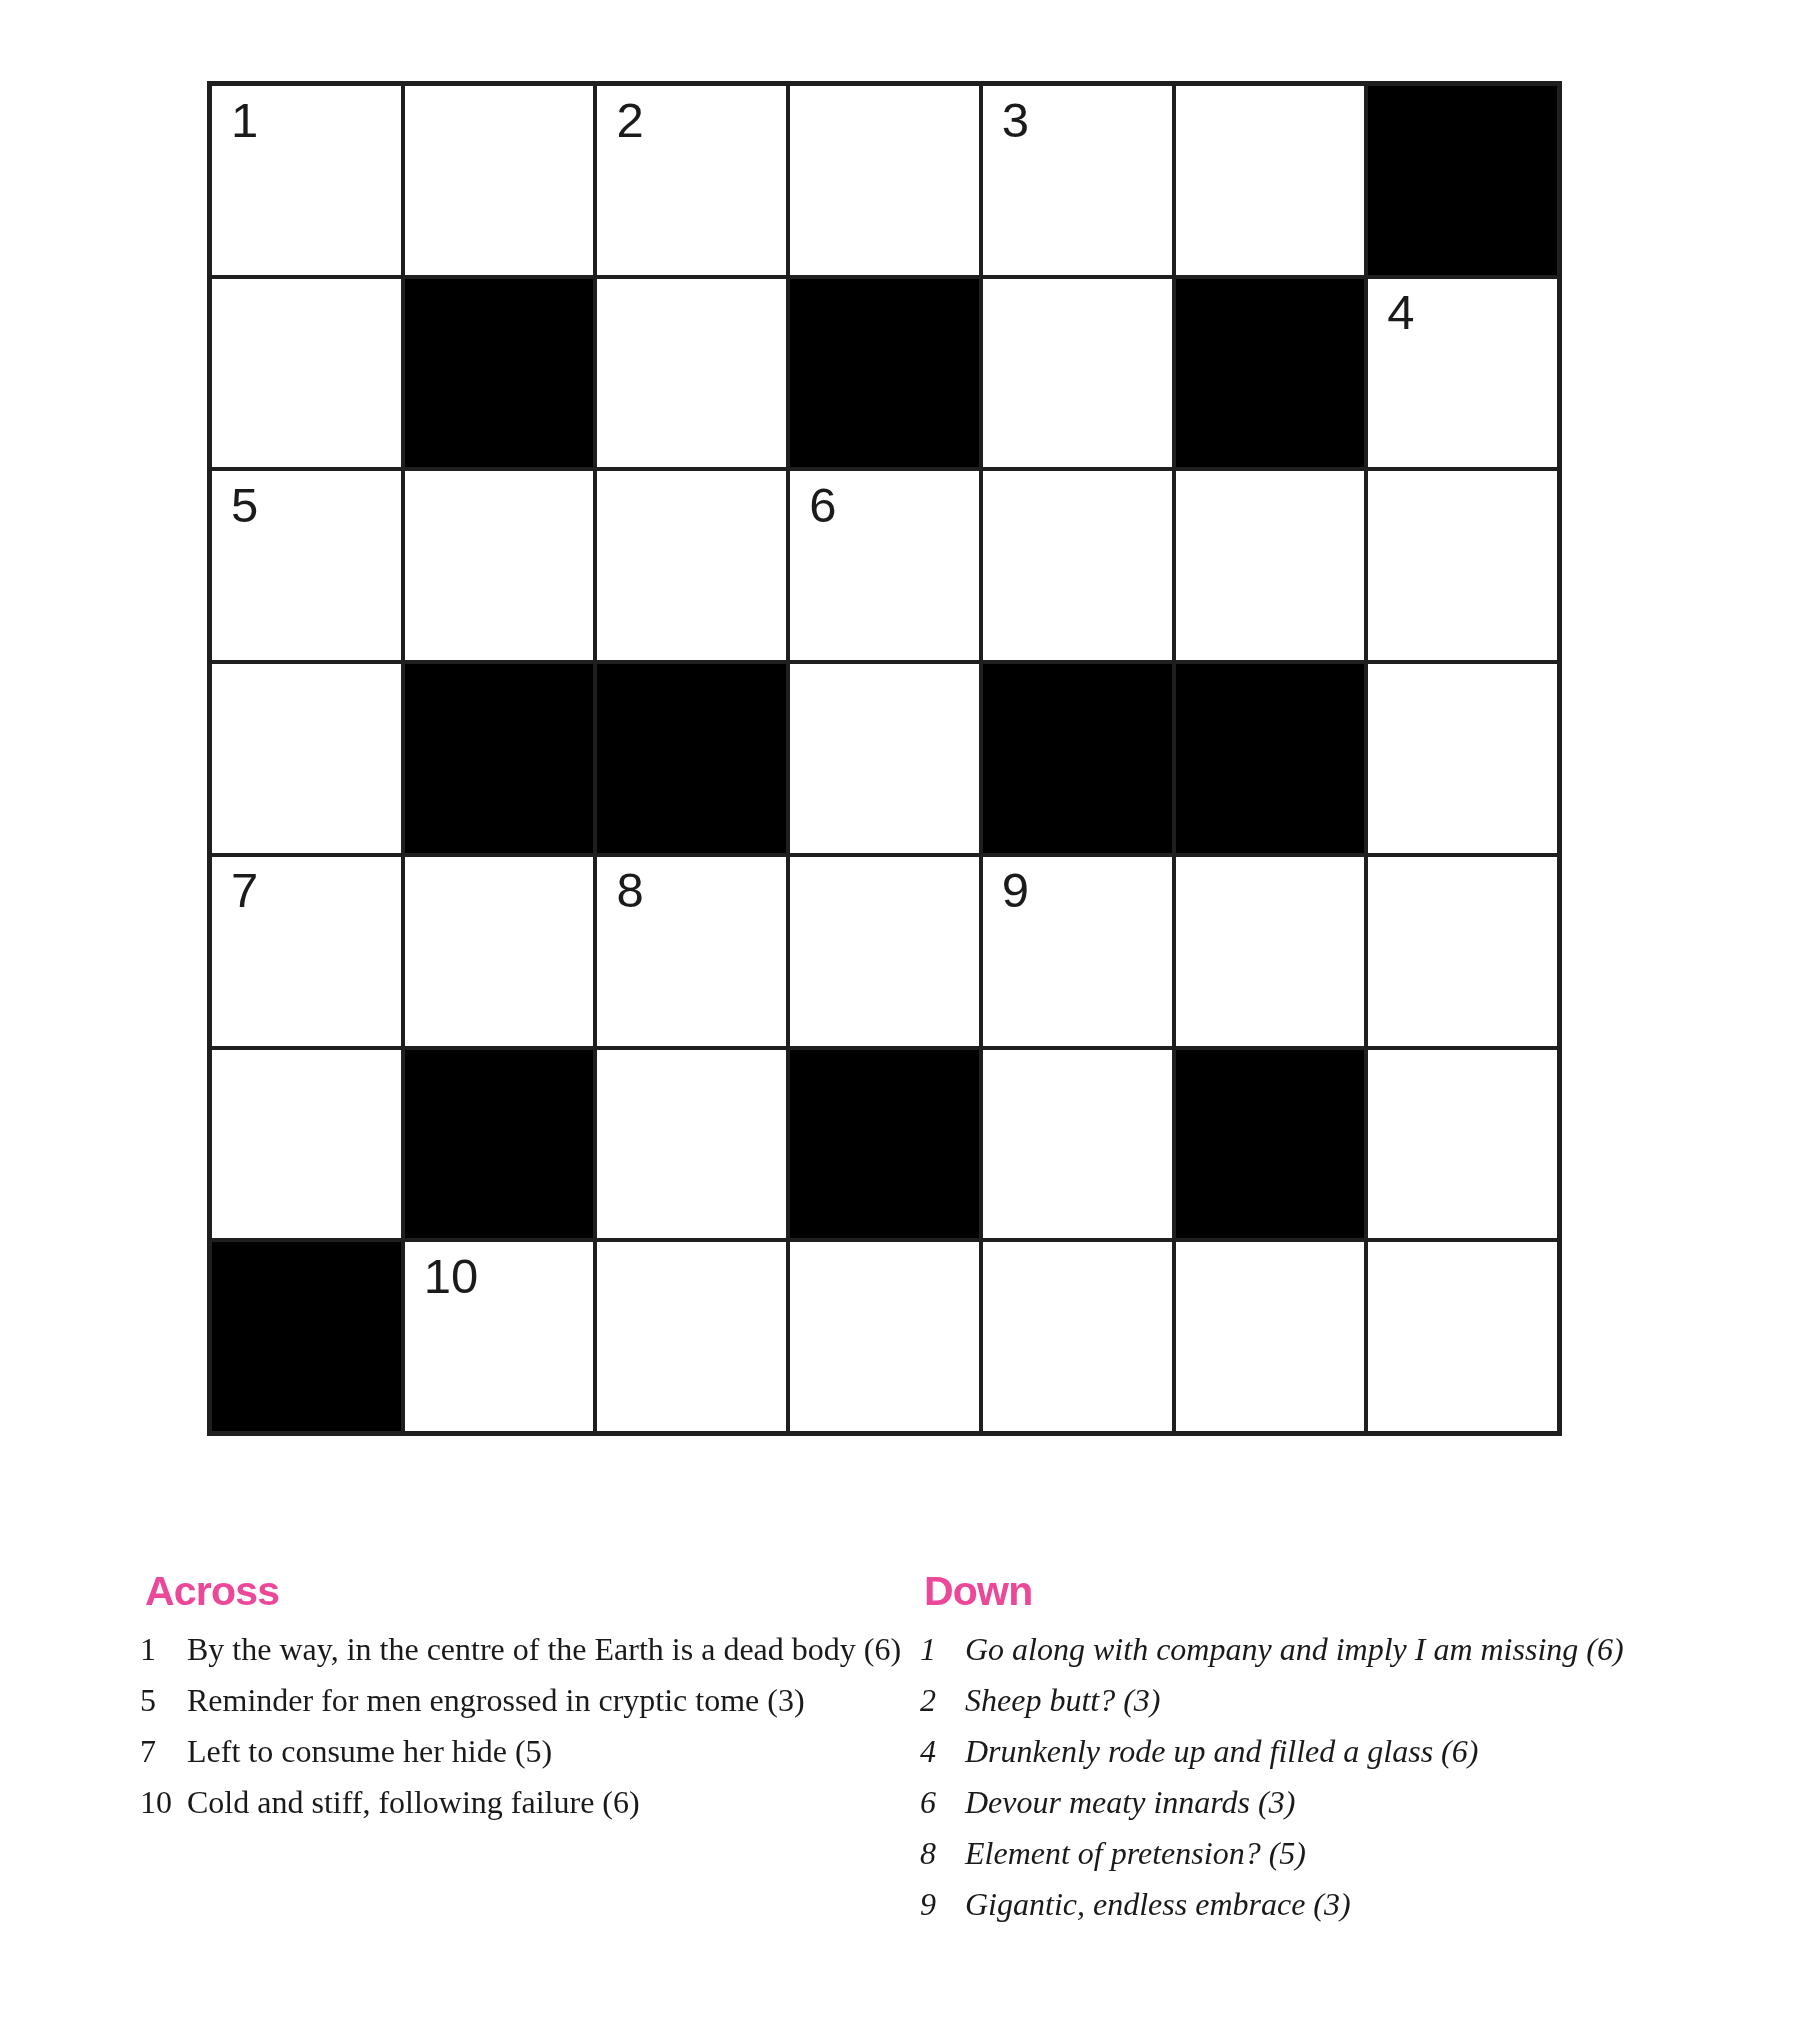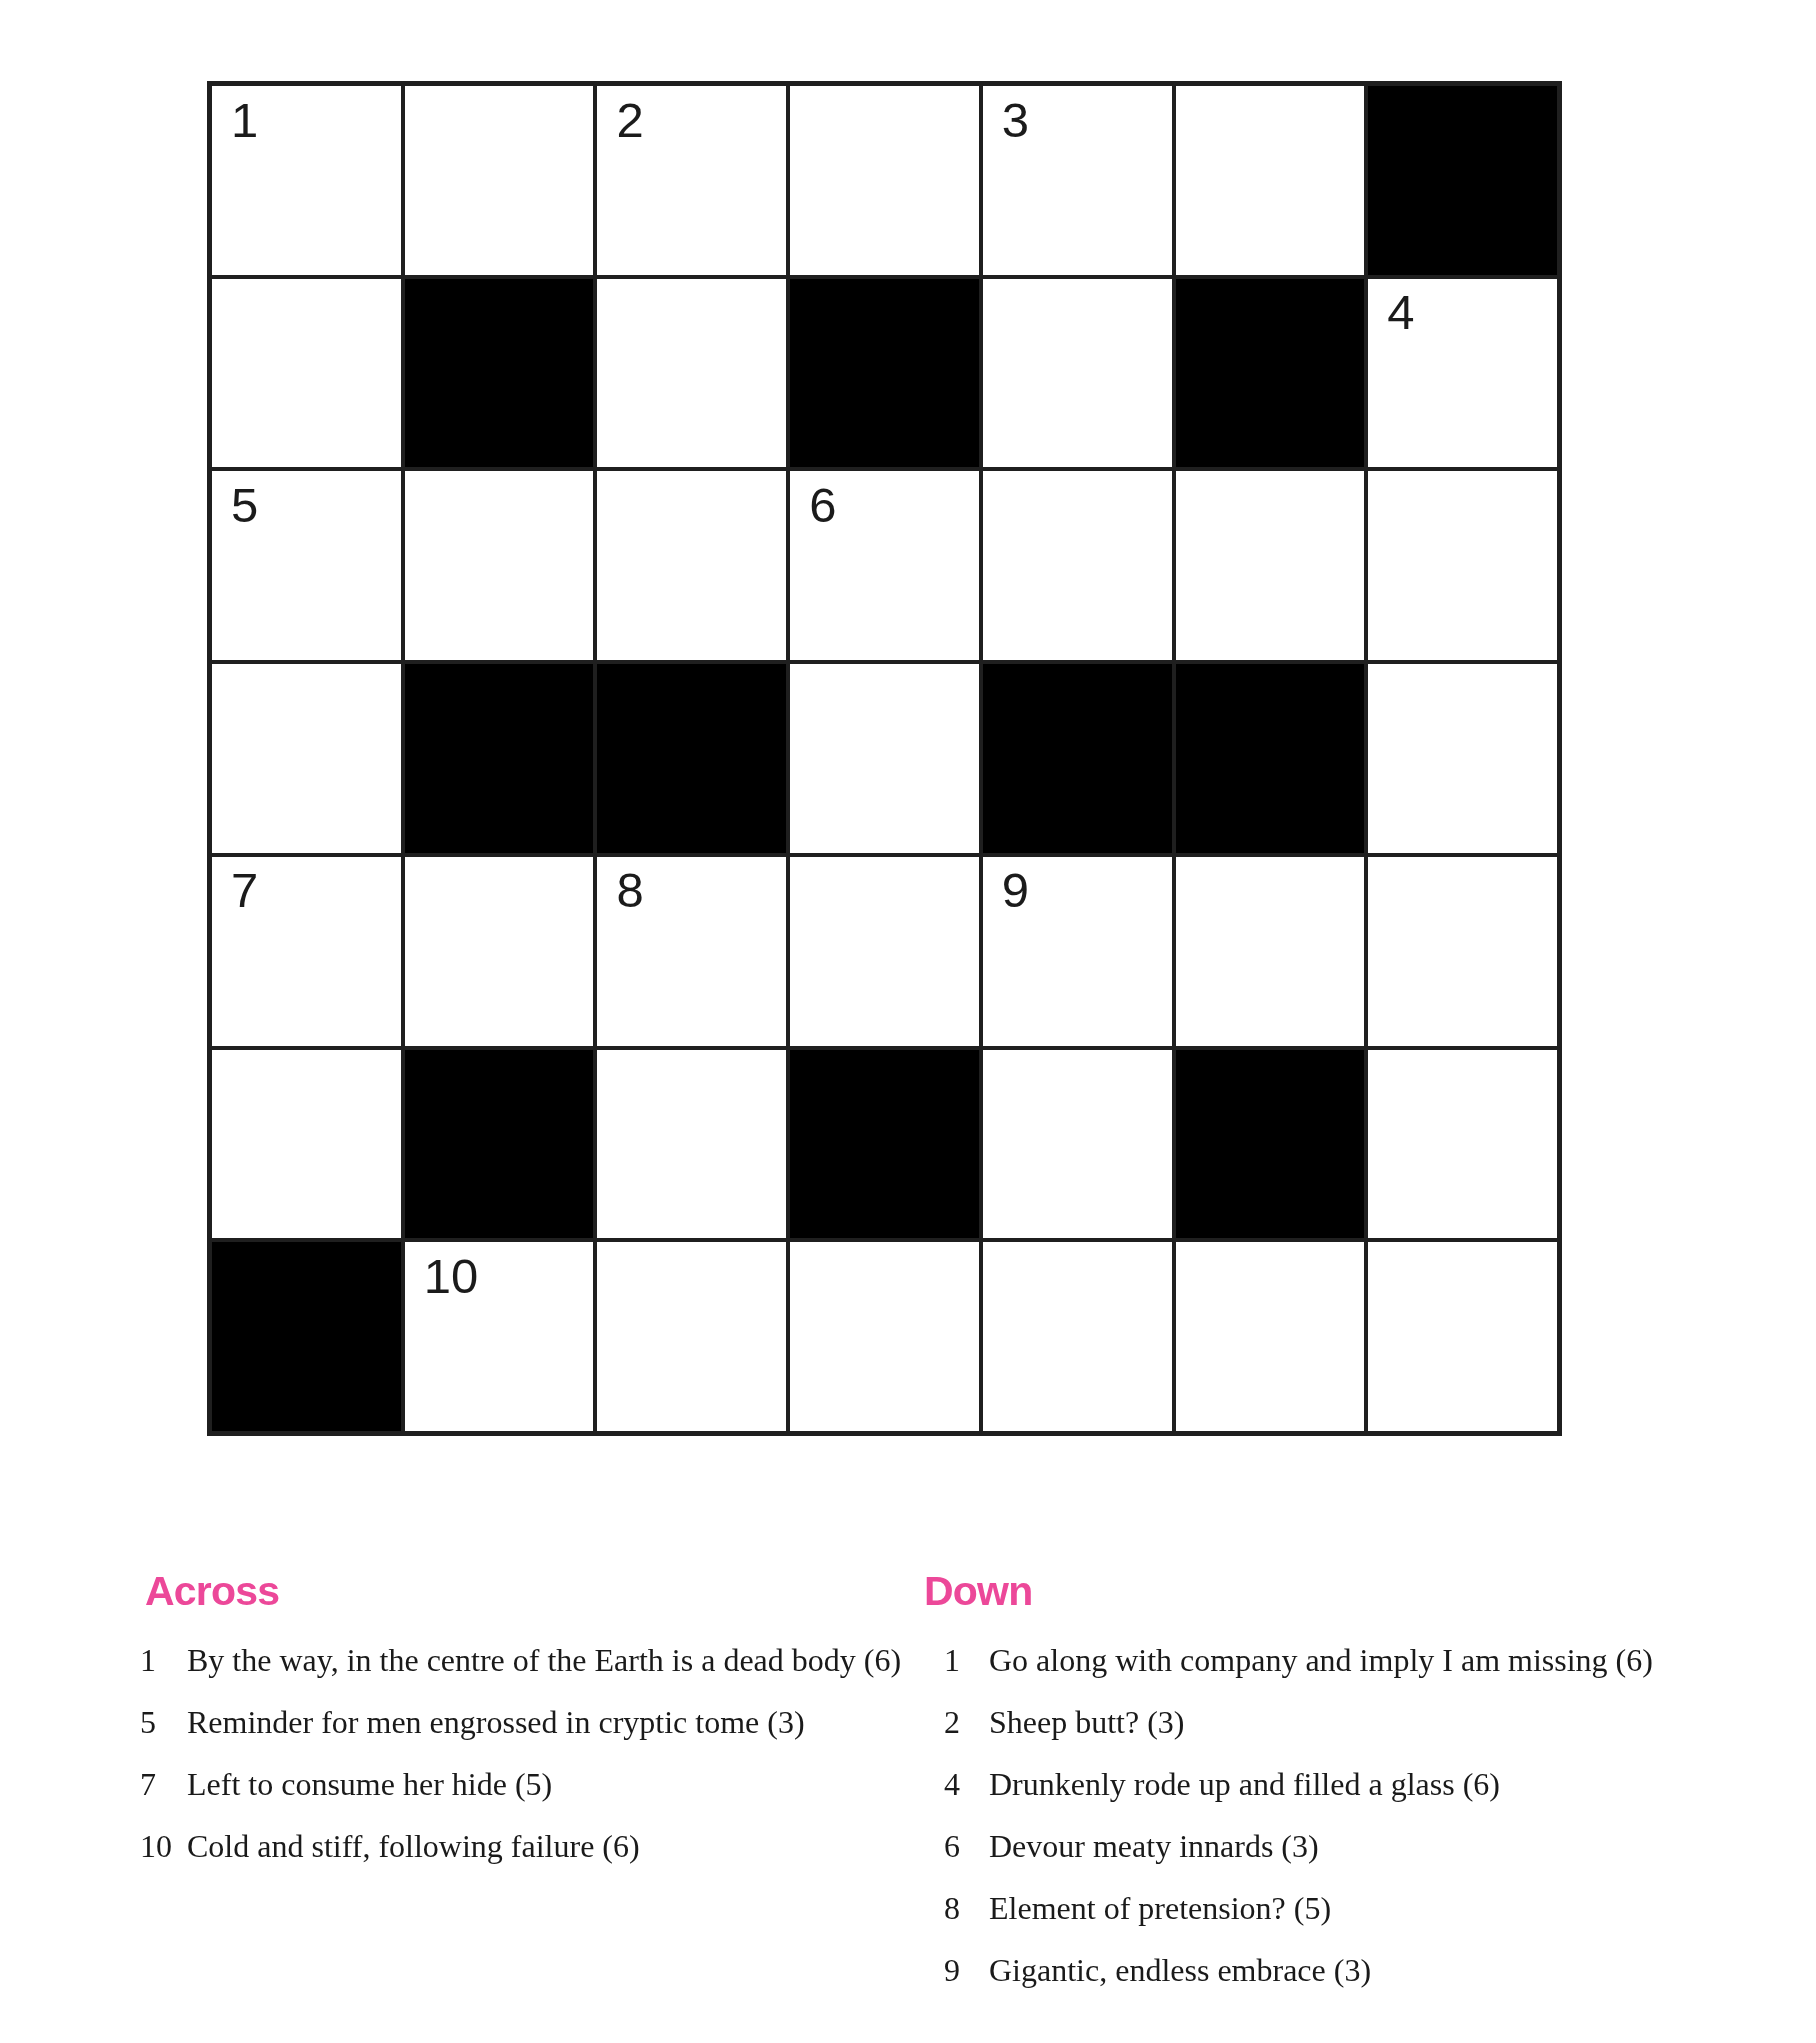--- a/index.html
+++ b/index.html
@@ -60,27 +60,26 @@
   }
   #across-heading { left: 145px; }
   #down-heading   { left: 924px; }
 
   .clue-list {
     position: absolute;
     top: 1624px;
     font-size: 32px;
   }
   #across-list { left: 140px; }
-  #down-list   { left: 944px; }
+  #down-list   { left: 920px; font-style: italic; }
 
   .clue {
     height: 51px;
     line-height: 51px;
     white-space: nowrap;
-    margin-top: 11px;
   }
   .cnum {
     display: inline-block;
     vertical-align: top;
   }
   #across-list .cnum { width: 47px; }
   #down-list   .cnum { width: 45px; }
 </style>
 </head>
 <body>

